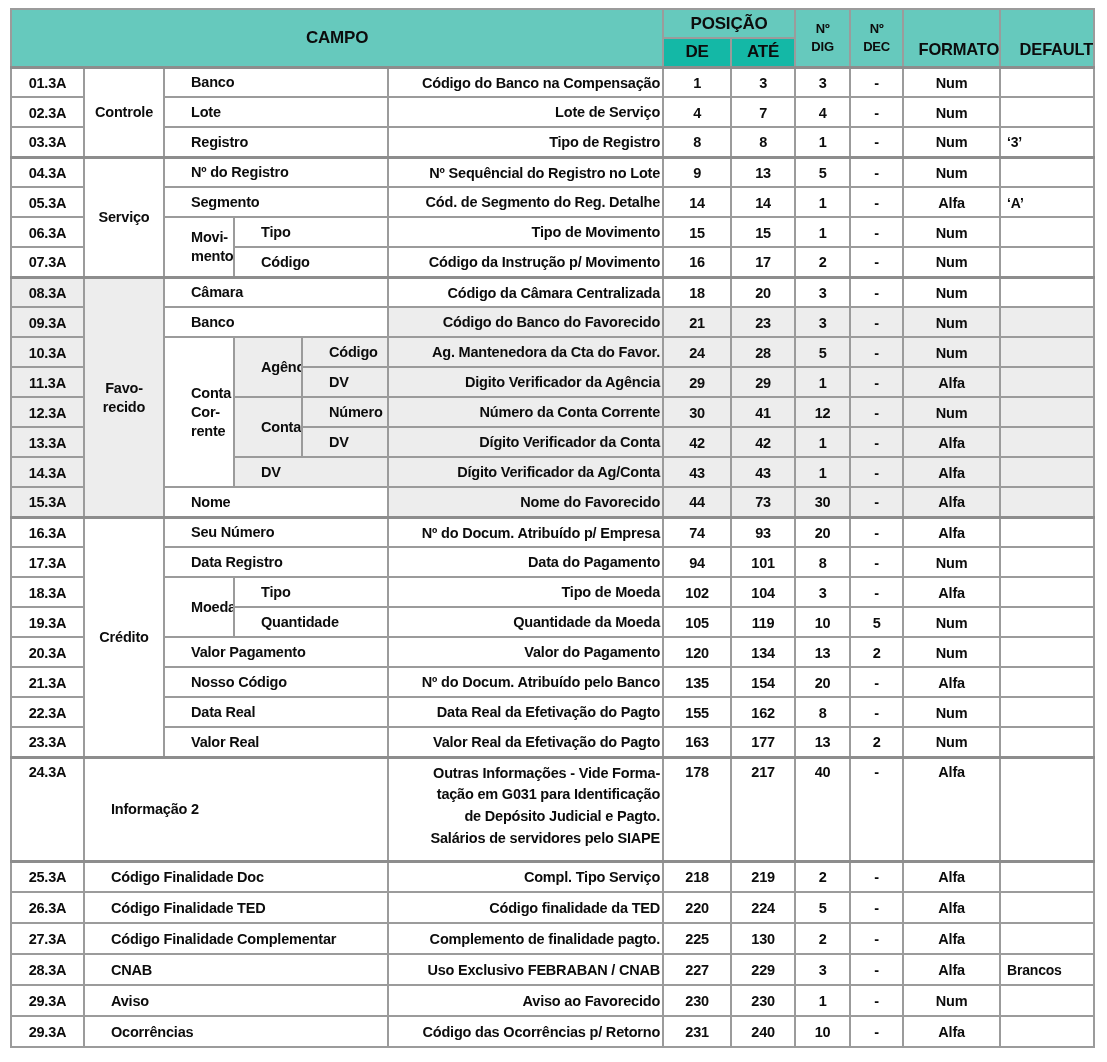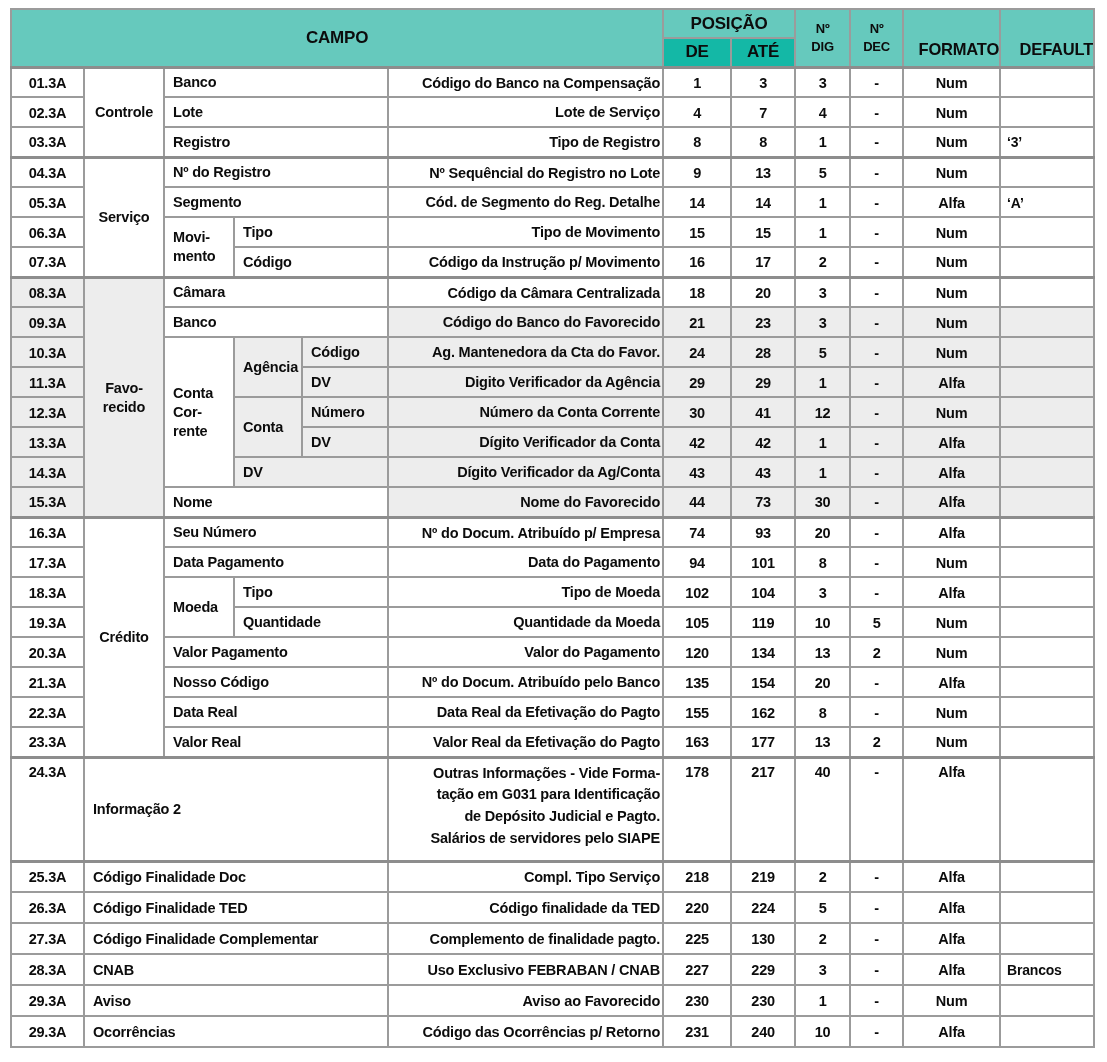--- a/index.html
+++ b/index.html
@@ -13,21 +13,21 @@
   th.hd-sub{background:#14b8a6;}
   th.hd-two{white-space:pre-line;line-height:1.35;font-size:13px;}
   th.hd-low{vertical-align:bottom;padding-bottom:7px;font-size:16.5px;text-align:right;}
   
   tbody tr{height:30px;}
   tbody tr.r31{height:31px;}
   tbody tr.tall{height:104px;}
   tbody td{font-size:14.5px;letter-spacing:-0.2px;vertical-align:middle;padding:1px 2px 0 2px;background:#ffffff;}
   td.c-id{text-align:center;}
   td.c-grp{text-align:center;white-space:pre-line;line-height:1.3;}
-  td.c-sub,td.c-ss,td.c-name{text-align:left;padding-left:8px;white-space:pre-line;line-height:1.3;}
+  td.c-sub,td.c-ss,td.c-name{text-align:left;padding-left:26px;white-space:pre-line;line-height:1.3;}
   td.c-desc{text-align:right;line-height:1.25;}
   td.c-num,td.c-fmt{text-align:center;}
   td.c-def{text-align:left;padding-left:6px;font-size:14px;}
   td.shade{background:#ededed;}
   tr.gb td{border-top:3px solid #8d8d8d;}
   tr.tall td{vertical-align:top;padding-top:5px;}
   tr.tall td.c-name{vertical-align:middle;padding-top:0;}
   tr.tall td.c-desc{white-space:pre-line;line-height:1.5;padding-top:4px;}
 </style>
 </head>
@@ -248,21 +248,21 @@
       <td class="c-desc">Nº do Docum. Atribuído p/ Empresa</td>
       <td class="c-num">74</td>
       <td class="c-num">93</td>
       <td class="c-num">20</td>
       <td class="c-num">-</td>
       <td class="c-fmt">Alfa</td>
       <td class="c-def"></td>
     </tr>
     <tr>
       <td class="c-id">17.3A</td>
-      <td class="c-name" colspan="3">Data Pagamento</td>
+      <td class="c-name" colspan="3">Data Registro</td>
       <td class="c-desc">Data do Pagamento</td>
       <td class="c-num">94</td>
       <td class="c-num">101</td>
       <td class="c-num">8</td>
       <td class="c-num">-</td>
       <td class="c-fmt">Num</td>
       <td class="c-def"></td>
     </tr>
     <tr>
       <td class="c-id">18.3A</td>

